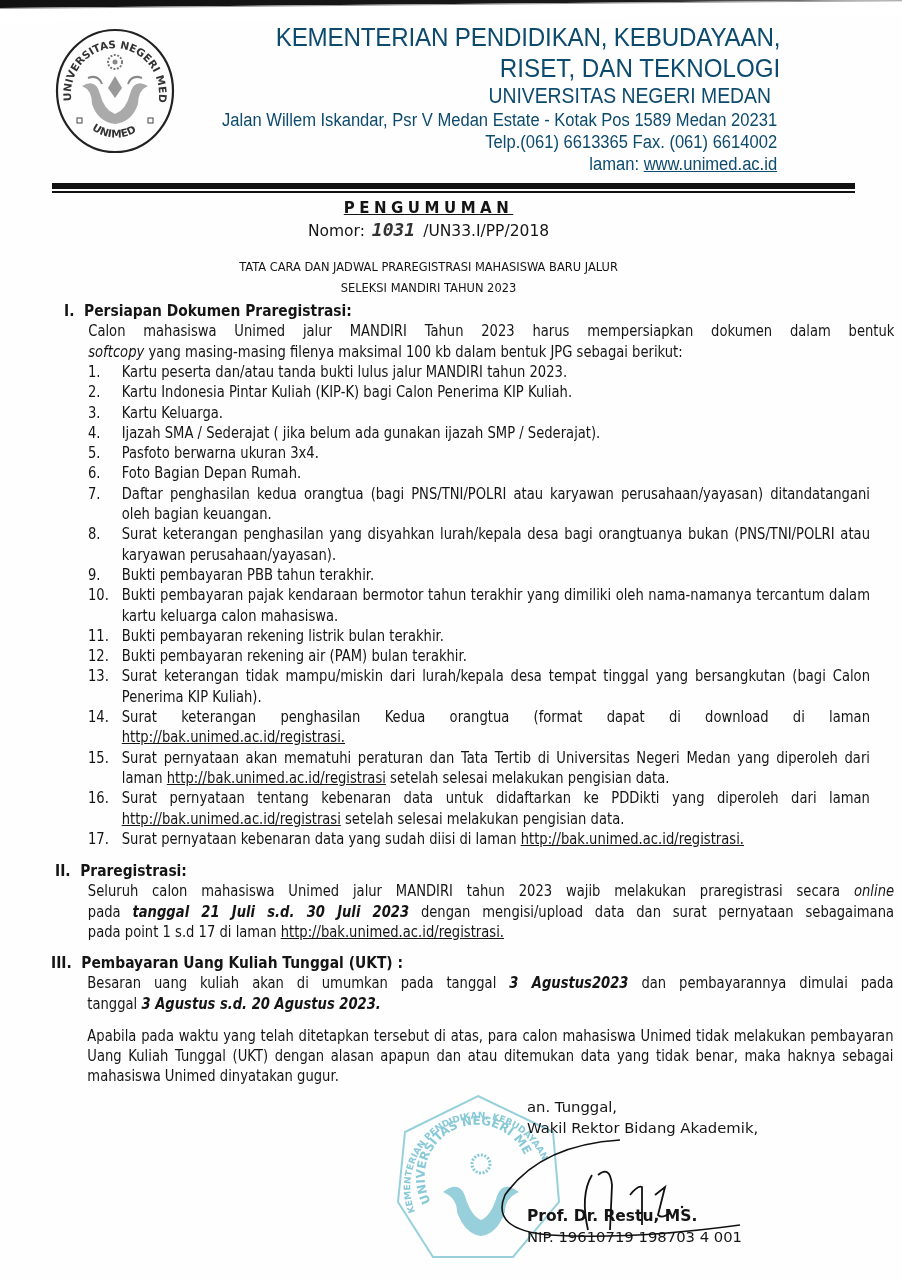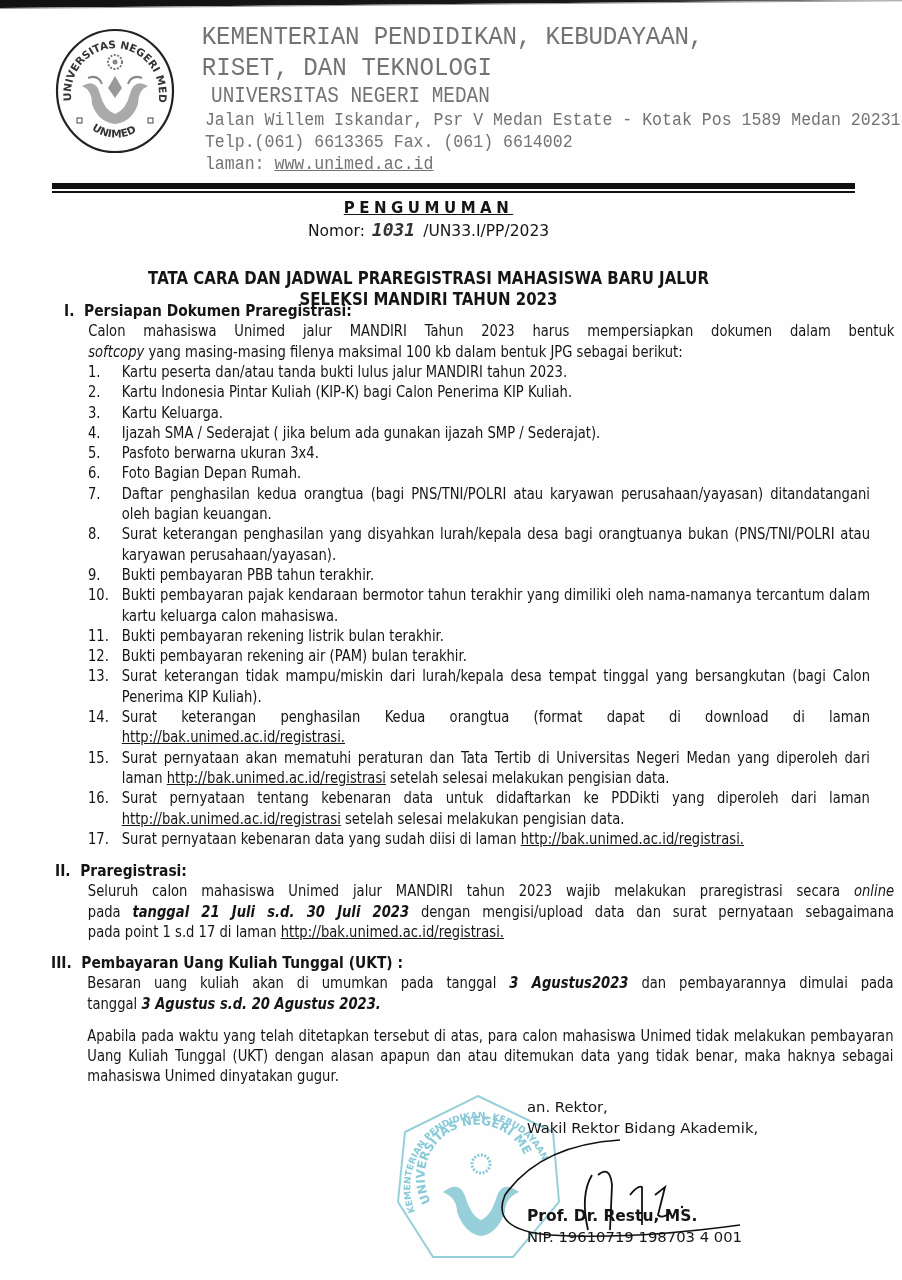--- a/index.html
+++ b/index.html
@@ -13,37 +13,37 @@
     background:linear-gradient(to right,#111 0%,#1a1a1a 70%,#777 90%,#ccc 100%);
   }
   .top-fold {
     position:absolute; left:0; top:8px; width:902px; height:14px;
     background:#fff;
     border-top:1px solid #999;
     transform:skewY(-0.5deg); transform-origin:left top;
   }
   
   .logo { position:absolute; left:52px; top:26px; width:126px; height:130px; }
-  .kop { position:absolute; left:180px; top:22px; width:622px; text-align:left;
-    font-family:Liberation Mono, monospace; color:#737373; }
+  .kop { position:absolute; left:180px; top:22px; width:622px; text-align:right;
+    font-family:Liberation Sans, sans-serif; color:#0c4a6e; }
   .kop .l1 { font-size:26px; line-height:31px; letter-spacing:-0.2px; transform:scaleX(0.93); transform-origin:center; white-space:nowrap; }
   .kop .l2 { font-size:26px; line-height:30px; transform:scaleX(0.93); }
   .kop .l3 { font-size:21.5px; line-height:26px; transform:scaleX(0.9); white-space:nowrap; }
   .kop .l4 { font-size:18px; line-height:22px; transform:scaleX(0.92); white-space:nowrap; }
   .kop .l5 { font-size:18px; line-height:22px; transform:scaleX(0.92); }
   .kop .l6 { font-size:18px; line-height:22px; transform:scaleX(0.92); }
   .kop .l6 u { text-decoration:underline; }
   .rule-thick { position:absolute; left:52px; top:183px; width:803px; height:6px; background:#111; }
   .rule-thin { position:absolute; left:52px; top:191px; width:803px; height:2px; background:#111; }
 
   .center { position:absolute; left:0; width:857px; text-align:center; }
   .ann-title { top:199px; font-weight:bold; font-size:15px; letter-spacing:4.5px; text-decoration:underline; }
   .nomor { top:219px; font-size:15.5px; }
   .nomor .hand { font-family:"DejaVu Sans Mono", monospace; font-weight:bold; font-size:18px; color:#333; font-style:italic; margin:0 8px 12px 2px; }
-  .doc-title { top:268px; font-weight:bold; font-size:17px; line-height:21px; }
+  .doc-title { top:256px; font-weight:normal; font-size:13px; line-height:21px; }
   .doc-title span { display:block; transform:scaleX(0.88); }
 
   .body-text { font-size:15.2px; line-height:20.3px; }
   .cond { transform:scaleX(0.865); transform-origin:left top; }
   .block { position:absolute; }
   .sec-head { font-weight:bold; font-size:16px; white-space:nowrap; }
   .justify-line { display:block; text-align:justify; text-align-last:justify; }
   .list { position:absolute; left:88px; width:852px; }
   .li { position:relative; padding-left:39px; text-align:justify; }
   .li .n { position:absolute; left:0; top:0; }
@@ -84,21 +84,21 @@
   <div class="l2">RISET, DAN TEKNOLOGI</div>
   <div class="l3">UNIVERSITAS NEGERI MEDAN</div>
   <div class="l4">Jalan Willem Iskandar, Psr V Medan Estate - Kotak Pos 1589 Medan 20231</div>
   <div class="l5">Telp.(061) 6613365 Fax. (061) 6614002</div>
   <div class="l6"><span>laman: </span><u>www.unimed.ac.id</u></div>
 </div>
 <div class="rule-thick"></div>
 <div class="rule-thin"></div>
 
 <div class="center ann-title">PENGUMUMAN</div>
-<div class="center nomor"><span>Nomor:</span> <span class="hand">1031</span><span>/UN33.I/PP/2023</span></div>
+<div class="center nomor"><span>Nomor:</span> <span class="hand">1031</span><span>/UN33.I/PP/2018</span></div>
 <div class="center doc-title">
   <span>TATA CARA DAN JADWAL PRAREGISTRASI MAHASISWA BARU JALUR</span>
   <span>SELEKSI MANDIRI TAHUN 2023</span>
 </div>
 
 <div class="block body-text cond" style="left:64px; top:301px; width:960px;">
   <div class="sec-head"><span>I.</span>&nbsp; <span>Persiapan Dokumen Praregistrasi:</span></div>
   <div style="margin-left:28px; width:932px;">
     <span class="justify-line">Calon mahasiswa Unimed jalur MANDIRI Tahun 2023 harus mempersiapkan dokumen dalam bentuk</span>
     <span><span class="it">softcopy</span><span> yang masing-masing filenya maksimal 100 kb dalam bentuk JPG sebagai berikut:</span></span>
@@ -149,21 +149,21 @@
       <path id="st1" d="M 22 120 A 66 66 0 0 1 150 70"></path>
       <path id="st2" d="M 38 110 A 52 52 0 0 1 130 60"></path>
     </defs>
   <text font-family="DejaVu Sans, sans-serif" font-size="9" font-weight="bold" fill="#7cc4d3"><textPath href="#st1">KEMENTERIAN PENDIDIKAN, KEBUDAYAAN, RISET</textPath></text>
   <text font-family="DejaVu Sans, sans-serif" font-size="12" font-weight="bold" fill="#7cc4d3"><textPath href="#st2">UNIVERSITAS NEGERI MEDAN</textPath></text>
   <circle cx="88" cy="72" r="9" fill="none" stroke="#7cc4d3" stroke-width="3" stroke-dasharray="2 1.5"></circle>
   <path d="M50 100 Q66 88 72 104 Q78 124 88 128 Q98 124 104 104 Q110 88 126 100 Q112 106 112 120 Q104 142 88 144 Q72 142 64 120 Q64 106 50 100 Z" fill="#8ccbd8"></path>
 </svg>
 
 <div class="sign">
-  <div>an. Rektor,</div>
+  <div>an. Tunggal,</div>
   <div>Wakil Rektor Bidang Akademik,</div>
   <div class="name">Prof. Dr. Restu, MS.</div>
   <div>NIP. 19610719 198703 4 001</div>
 </div>
 <svg class="signature" viewBox="0 0 270 110">
   <path d="M140 5 Q60 10 25 60 Q10 95 70 100 Q150 105 260 90" fill="none" stroke="#111" stroke-width="1.6"></path>
   <path d="M112 40 Q100 60 108 95 M118 40 Q130 30 132 50 L130 95" fill="none" stroke="#111" stroke-width="1.8"></path>
   <path d="M150 60 Q158 50 162 52 L162 90 M175 60 L185 52 L178 80 Q182 84 190 78" fill="none" stroke="#111" stroke-width="1.8"></path>
   <circle cx="202" cy="72" r="1.2" fill="#111"></circle>
 </svg>

